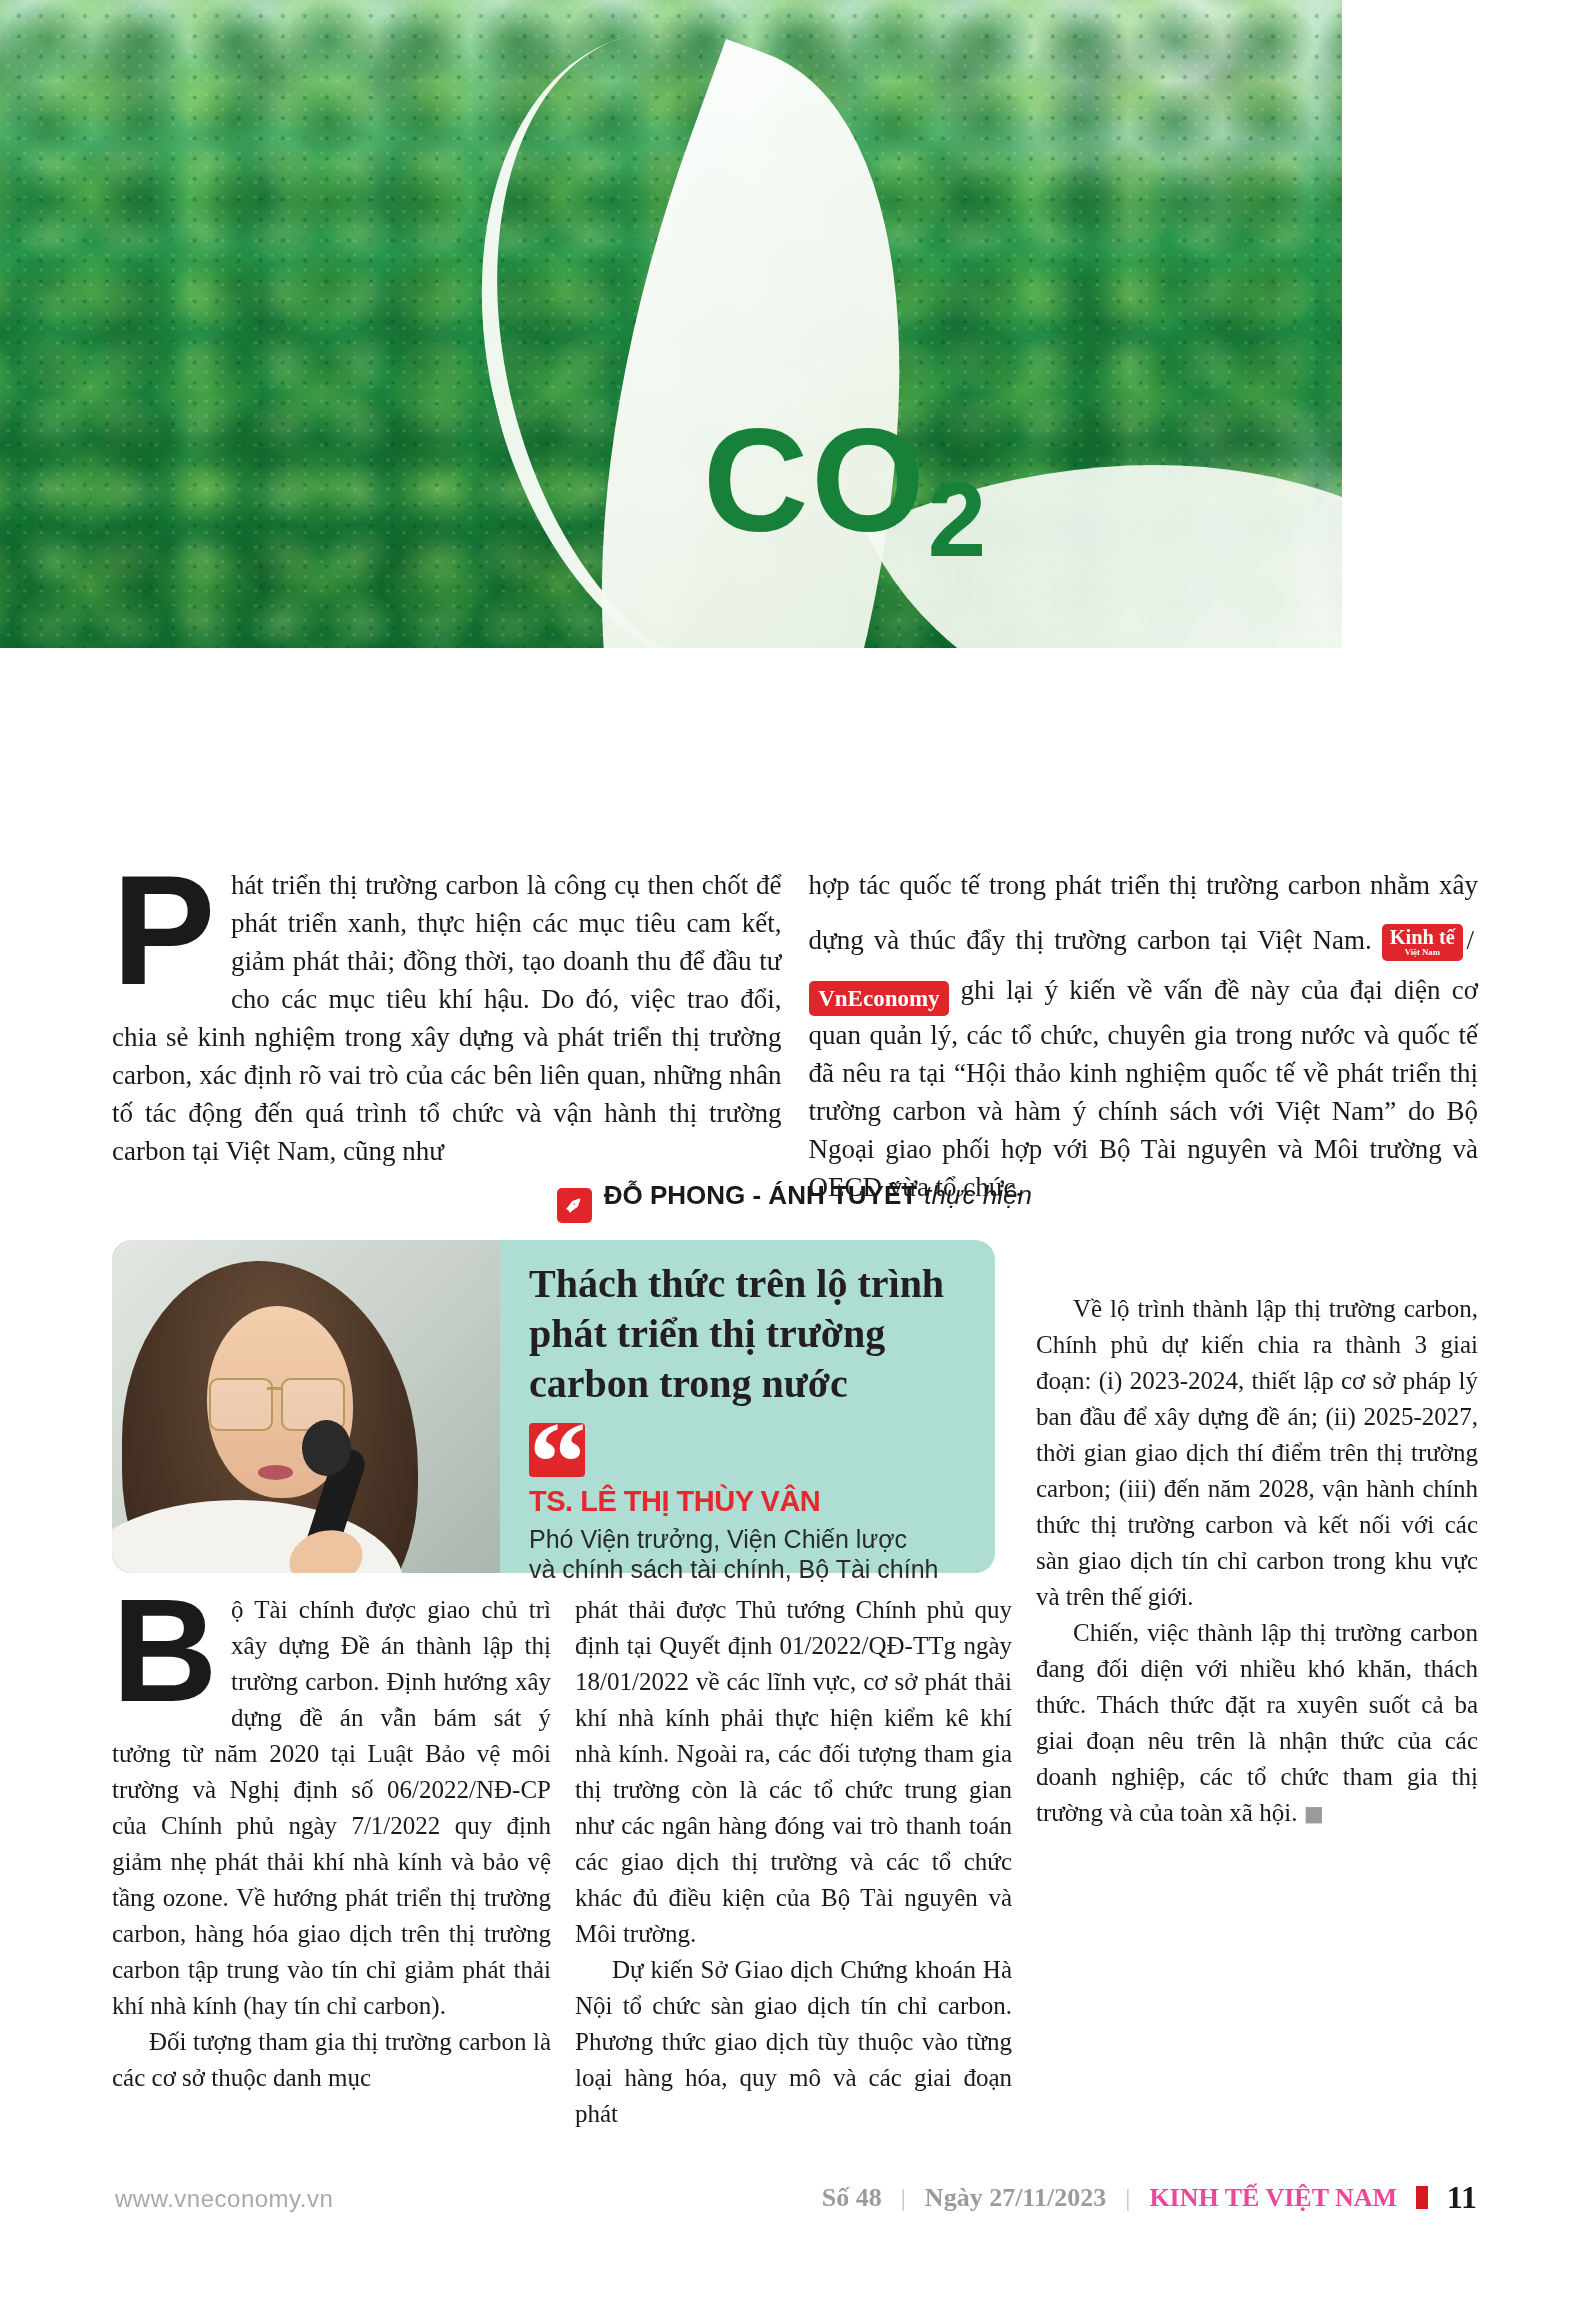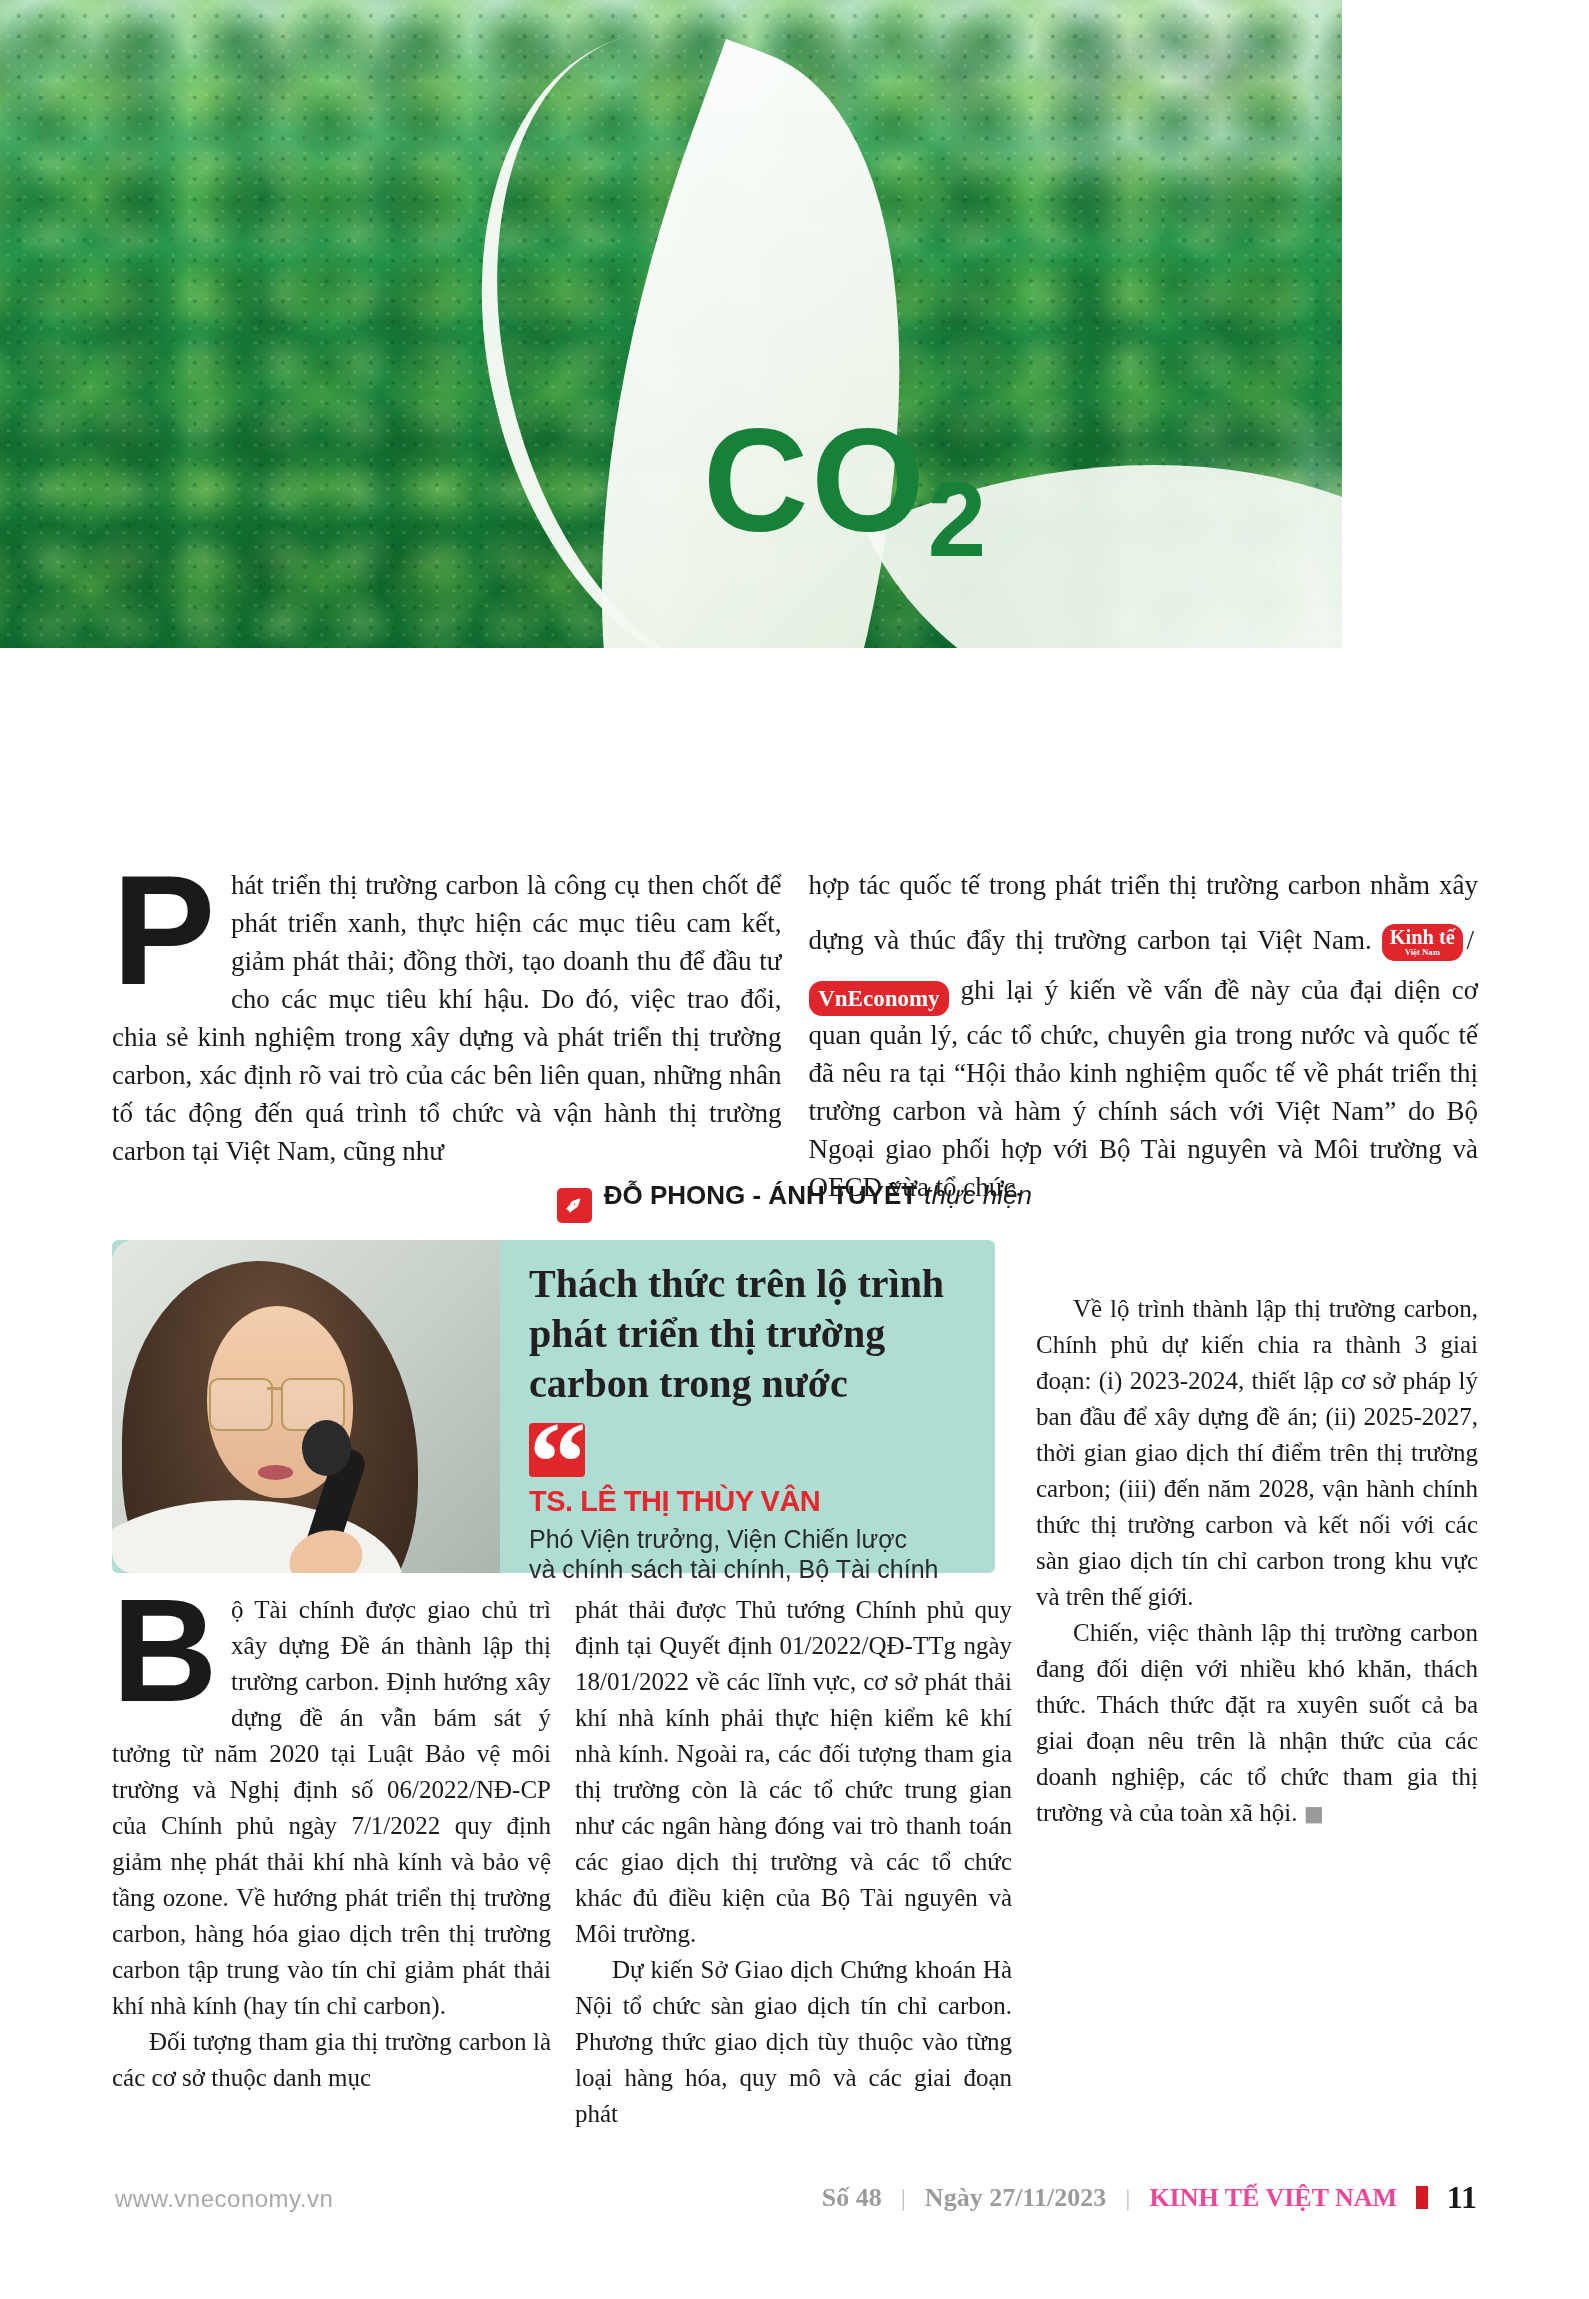--- a/index.html
+++ b/index.html
@@ -39,39 +39,39 @@
   
   .headline{position:absolute;left:0;right:0;top:656px;text-align:center;
     font-family:"Liberation Sans",sans-serif;font-weight:800;font-size:67px;line-height:82px;
     letter-spacing:-2.4px;color:#1c1a19;}
 
   
   .intro{position:absolute;left:112px;top:866px;width:1366px;display:flex;gap:27px;}
   .intro .icol{width:670px;font-size:27px;line-height:38px;text-align:justify;}
   .dropcap-intro{float:left;font-family:"Liberation Sans",sans-serif;font-weight:800;
     font-size:155px;line-height:113px;margin:7.8px 15.5px 0 0;}
-  .inline-logo{display:inline-block;background:#e0262b;color:#fff;border-radius:13px;
+  .inline-logo{display:inline-block;background:#e0262b;color:#fff;border-radius:5px;
     font-family:"Liberation Serif",serif;vertical-align:-6.8px;text-align:center;line-height:1;margin-top:20px;}
   .logo-kinhte{padding:2.9px 7.8px 3.9px;}
   .logo-kinhte .l1{display:block;font-weight:700;font-size:20.4px;}
   .logo-kinhte .l2{display:block;font-weight:700;font-size:8.7px;margin-top:1px;}
   .logo-vne{padding:5.8px 9.7px 6.8px;font-weight:700;font-size:23px;}
   .logo-sep{font-size:27px;color:#1c1a19;padding:0 3.9px;}
 
   
   .byline{position:absolute;left:0;right:0;top:1180px;text-align:center;
     font-family:"Liberation Sans",sans-serif;font-weight:700;font-size:26px;color:#1c1a19;}
   .pen-box{display:inline-block;width:35px;height:35px;background:#e0262b;border-radius:4.9px;
     color:#fff;vertical-align:-8.7px;margin-right:11.6px;text-align:center;}
   .pen-box .g{display:inline-block;font-size:23px;line-height:35px;transform:rotate(-45deg);}
   .byline .suffix{font-weight:400;font-style:italic;}
 
   
   .teal-box{position:absolute;left:112px;top:1240px;width:883px;height:333px;
-    background:#aeddd3;border-radius:6px;}
+    background:#aeddd3;border-radius:20px;}
   .portrait{position:absolute;left:0;top:0;width:388px;height:333px;overflow:hidden;
     border-radius:21.3px 0 0 21.3px;
     background:linear-gradient(135deg,#e3e7e2 0%,#c6cfc8 55%,#aab6ae 100%);}
   .portrait .hair{position:absolute;left:9.7px;top:21.3px;width:296px;height:388px;
     background:radial-gradient(ellipse at 50% 28%,#6b4f3a 0%,#4a3526 55%,#33241a 100%);
     border-radius:46% 54% 42% 46%;}
   .portrait .face{position:absolute;left:95px;top:66px;width:146px;height:192px;
     background:linear-gradient(#f3cfae,#e4b490);border-radius:48% 52% 46% 50%;}
   .portrait .lens{position:absolute;width:60px;height:49px;border:2.9px solid #b99a5e;
     border-radius:9.7px;background:rgba(255,255,255,.18);}

